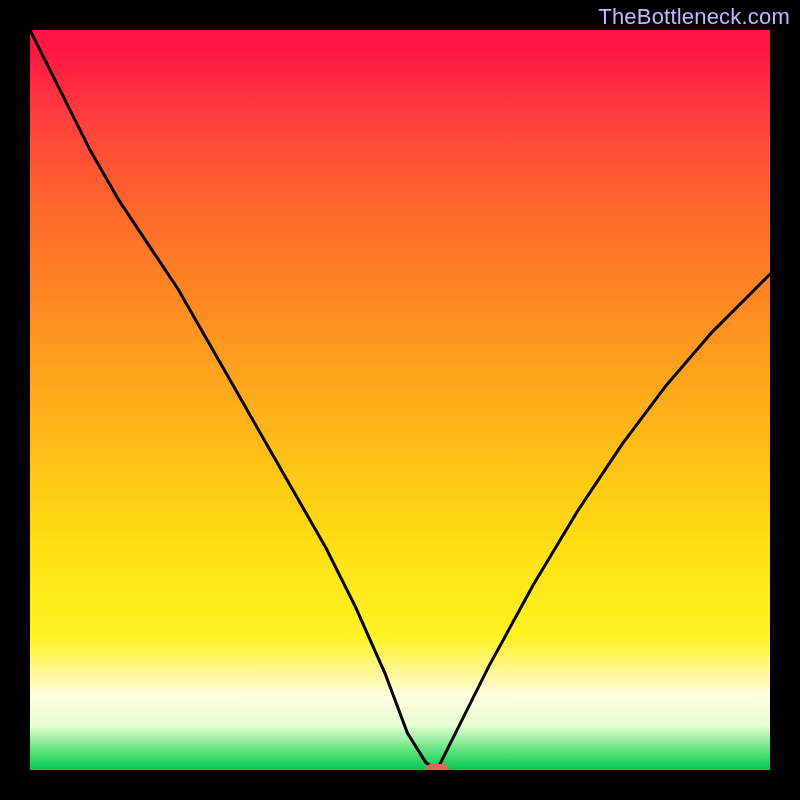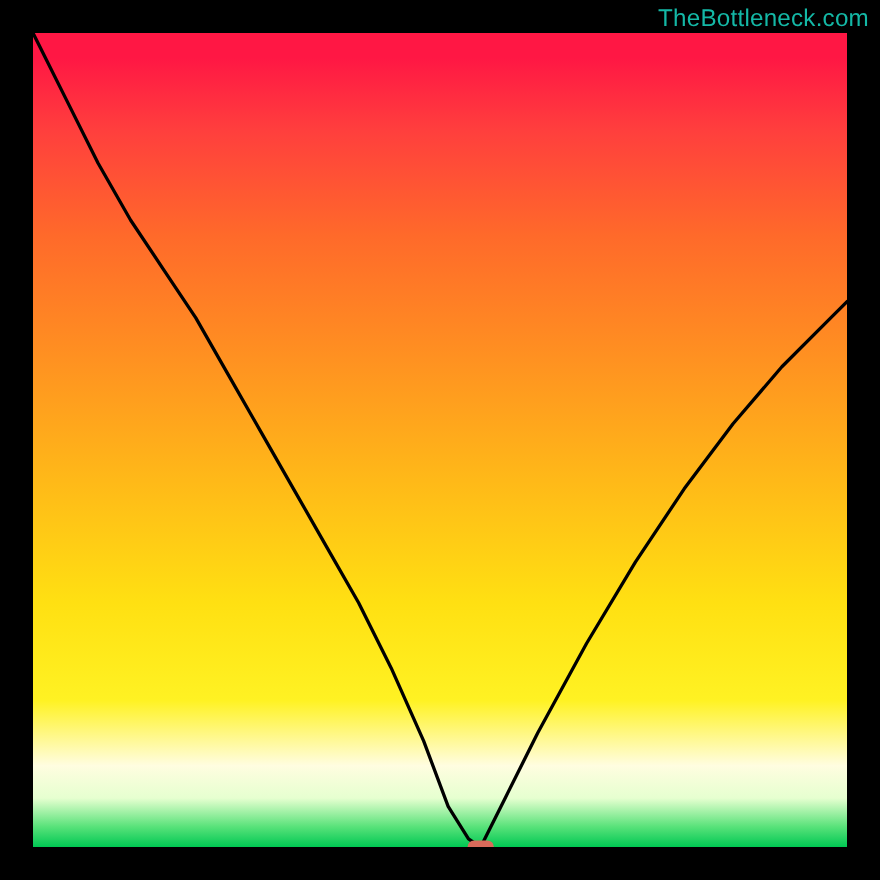--- a/index.html
+++ b/index.html
@@ -14,21 +14,21 @@
   .frame {
     position: relative;
     width: 800px;
     height: 800px;
     background: #000;
   }
   .watermark {
     position: absolute;
     top: 4px;
     right: 10px;
-    color: #14b8a6;
+    color: #c4b5fd;
     font-size: 22px;
     font-weight: 500;
     letter-spacing: 0.2px;
     z-index: 10;
   }
   .plot-area {
     position: absolute;
     left: 30px;
     top: 30px;
     width: 740px;

